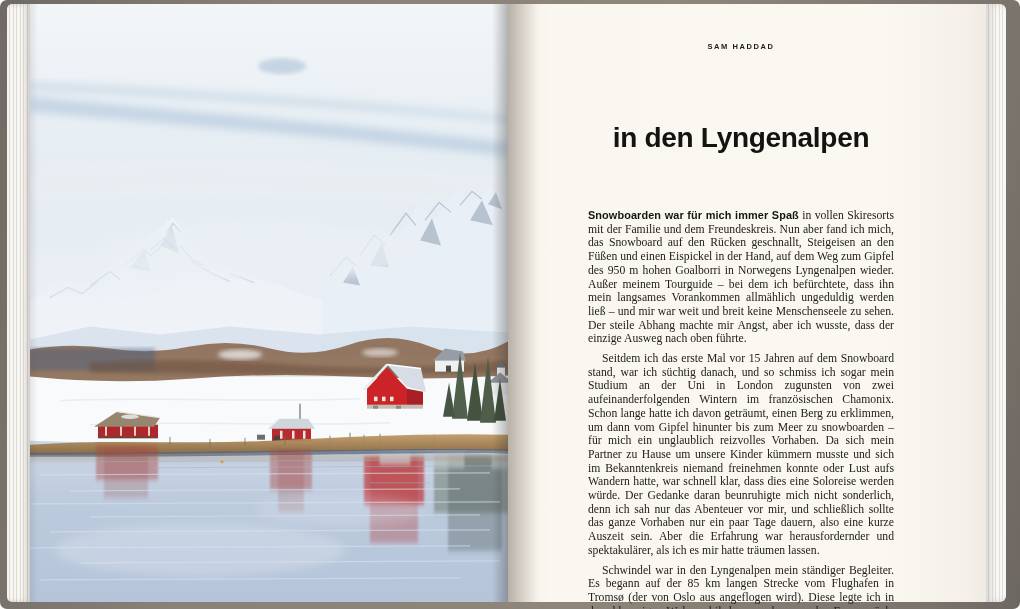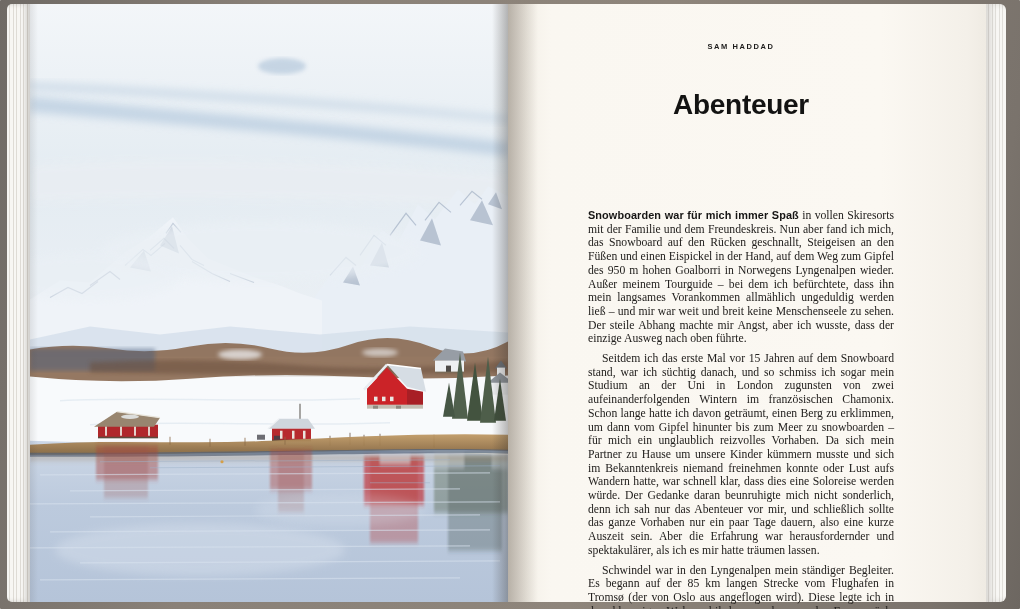--- a/index.html
+++ b/index.html
@@ -1,18 +1,18 @@
 <!DOCTYPE html>
 <html lang="de"><head>
 <meta charset="utf-8">
 <style>
   html,body{margin:0;padding:0;}
   body{width:1020px;height:609px;position:relative;overflow:hidden;background:#fdfdfc;
        font-family:"Liberation Sans",sans-serif;}
-  .book{position:absolute;inset:0;border-radius:1px;
+  .book{position:absolute;inset:0;border-radius:7px;
         background:linear-gradient(100deg,#6f6a65 0%,#8a8178 25%,#8e857b 60%,#7a736c 92%,#6d6761 100%);}
   
   .fore-left{position:absolute;left:7px;top:4px;width:23px;height:598px;
         background:repeating-linear-gradient(90deg,#f7f6f3 0 2.5px,#dedbd5 2.5px 3.5px);
         border-radius:5px 0 0 5px;box-shadow:inset -4px 0 5px rgba(40,35,30,.18);}
   .fore-right{position:absolute;left:986px;top:4px;width:20px;height:598px;
         background:repeating-linear-gradient(90deg,#f8f7f4 0 2.5px,#e1dfda 2.5px 3.5px);
         border-radius:0 6px 6px 0;box-shadow:inset 5px 0 6px rgba(40,35,30,.14);}
   
   .page-photo{position:absolute;left:30px;top:4px;width:478px;height:598px;overflow:hidden;background:#e8eef4;}
@@ -246,21 +246,21 @@
           <line x1="340" y1="478" x2="400" y2="478"></line>
         </g>
         <circle cx="192" cy="457" r="1.6" fill="#d79b3a" opacity=".9"></circle>
       </g>
     </svg>
   </div>
 
   <div class="page-text">
     <div class="content">
       <div class="author">SAM HADDAD</div>
-      <h1 class="title"><span>Abenteuer</span><br></h1>
+      <h1 class="title"><br><span>in den Lyngenalpen</span></h1>
       <div class="bodytext">
           <p class="para"><strong class="lead">Snowboarden war für mich immer Spaß</strong> in vollen Skiresorts mit der Familie und dem Freundeskreis. Nun aber fand ich mich, das Snowboard auf den Rücken geschnallt, Steigeisen an den Füßen und einen Eispickel in der Hand, auf dem Weg zum Gipfel des 950 m hohen Goalborri in Norwegens Lyngenalpen wieder. Außer meinem Tourguide – bei dem ich befürchtete, dass ihn mein langsames Vorankommen allmählich ungeduldig werden ließ – und mir war weit und breit keine Menschenseele zu sehen. Der steile Abhang machte mir Angst, aber ich wusste, dass der einzige Ausweg nach oben führte.</p>
           <p class="para">Seitdem ich das erste Mal vor 15 Jahren auf dem Snowboard stand, war ich süchtig danach, und so schmiss ich sogar mein Studium an der Uni in London zugunsten von zwei aufeinanderfolgenden Wintern im französischen Chamonix. Schon lange hatte ich davon geträumt, einen Berg zu erklimmen, um dann vom Gipfel hinunter bis zum Meer zu snowboarden – für mich ein unglaublich reizvolles Vorhaben. Da sich mein Partner zu Hause um unsere Kinder kümmern musste und sich im Bekanntenkreis niemand freinehmen konnte oder Lust aufs Wandern hatte, war schnell klar, dass dies eine Soloreise werden würde. Der Gedanke daran beunruhigte mich nicht sonderlich, denn ich sah nur das Abenteuer vor mir, und schließlich sollte das ganze Vorhaben nur ein paar Tage dauern, also eine kurze Auszeit sein. Aber die Erfahrung war herausfordernder und spektakulärer, als ich es mir hatte träumen lassen.</p>
           <p class="para">Schwindel war in den Lyngenalpen mein ständiger Begleiter. Es begann auf der 85 km langen Strecke vom Flughafen in Tromsø (der von Oslo aus angeflogen wird). Diese legte ich in dem klapprigen Wohnmobil der zuvorkommenden Frau zurück, bei der ich auch die Hütte ge-</p>
         </div>
     </div>
   </div>
 
   <div class="fore-right"></div>
 </div>

